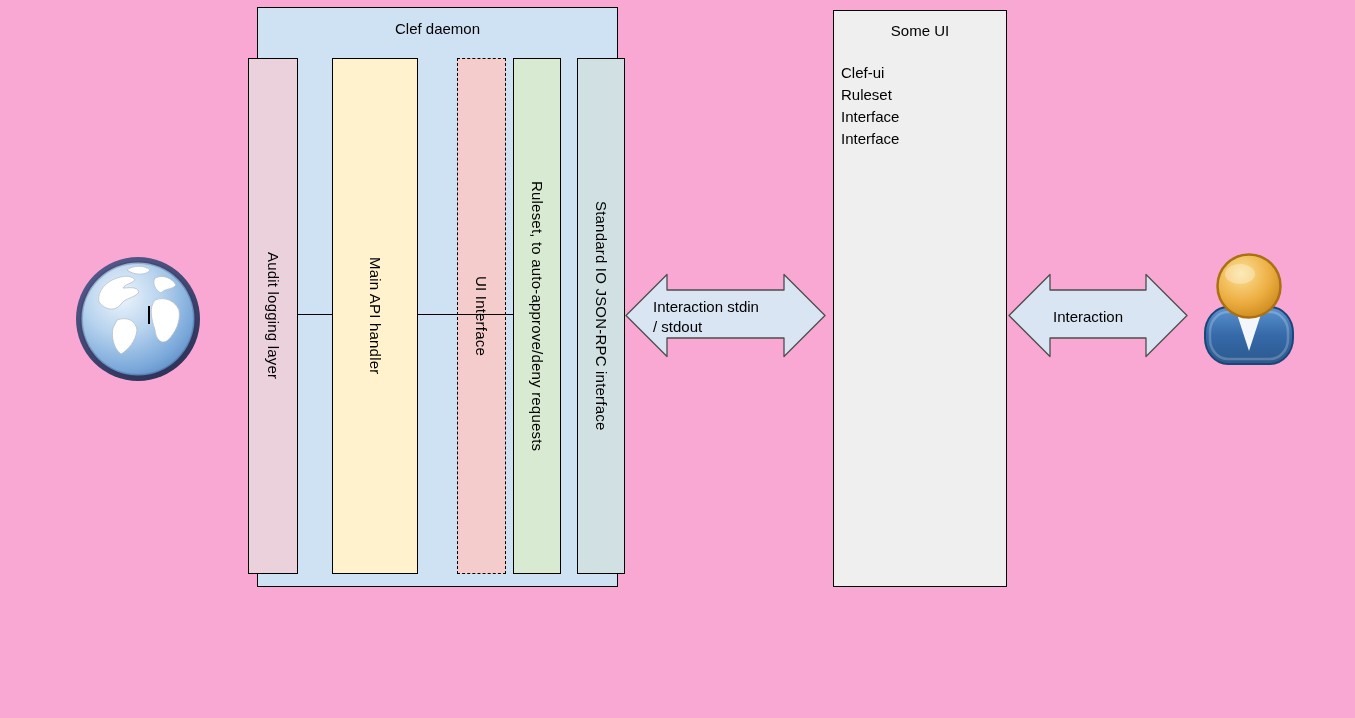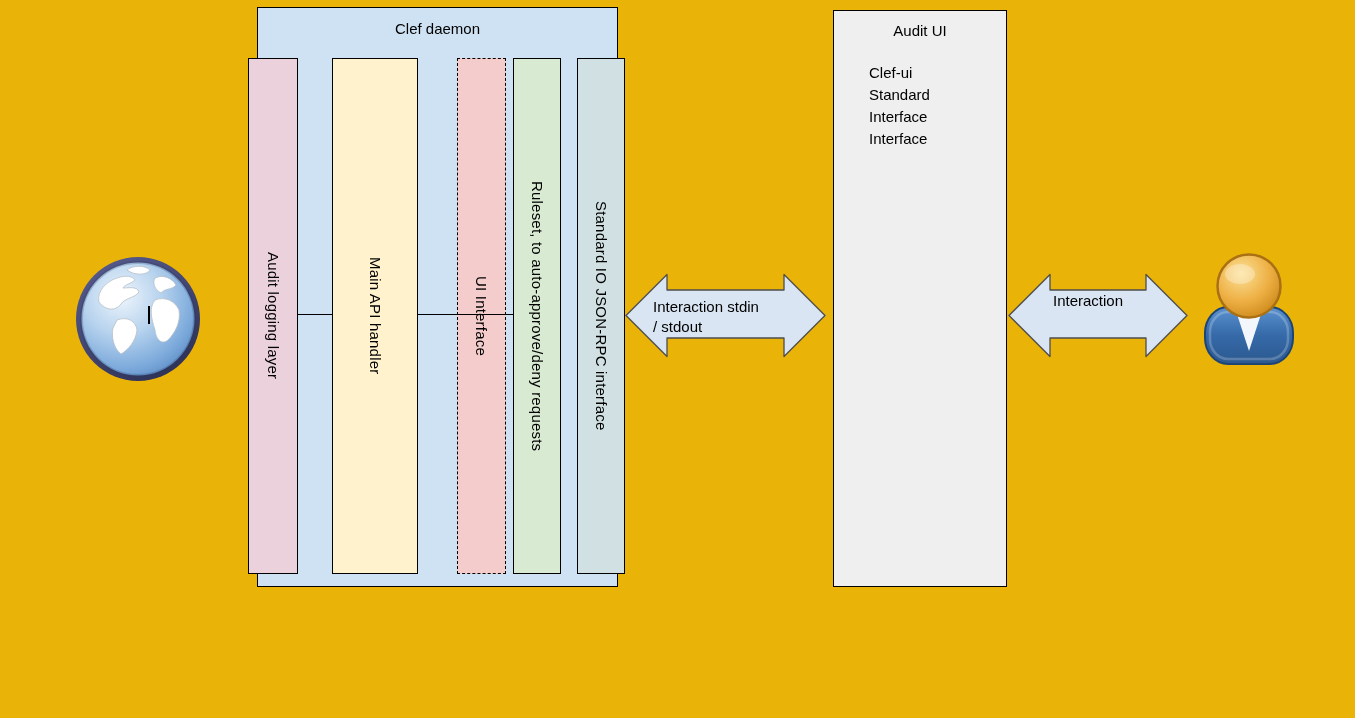--- a/index.html
+++ b/index.html
@@ -1,18 +1,18 @@
 <!DOCTYPE html>
 <html><head>
 <meta charset="utf-8">
 <style>
   html,body{margin:0;padding:0;background:#000;}
   .stage{
     position:relative; width:1355px; height:718px; overflow:hidden;
-    background:#eab308;
+    background:#f9a8d4;
     font-family:"Liberation Sans", sans-serif; color:#000;
   }
   .box{position:absolute; box-sizing:border-box;}
   .daemon-container{
     left:257px; top:7px; width:361px; height:580px;
     background:#cfe2f3; border:1px solid #000;
   }
   .daemon-title{
     left:257px; top:20px; width:361px; text-align:center;
     font-size:15px; line-height:18px;
@@ -38,32 +38,32 @@
   .conn-a{left:298px; top:314px; width:34px;}
   .conn-b{left:418px; top:314px; width:95px;}
   .someui-box{
     left:833px; top:10px; width:174px; height:577px;
     background:#efefef; border:1px solid #000;
   }
   .someui-title{
     left:833px; top:22px; width:174px; text-align:center; font-size:15px;
   }
   .someui-list{
-    left:869px; top:62px; width:160px;
+    left:841px; top:62px; width:160px;
     font-size:15px; line-height:22px;
   }
   .arrow-svg{position:absolute; z-index:1;}
   .arrow1{left:625px; top:273px;}
   .arrow2{left:1008px; top:273px;}
   .arrow1-label{
     left:653px; top:297px; width:150px;
     font-size:15px; line-height:20px; z-index:4;
   }
   .arrow2-label{
-    left:1008px; top:292px; width:160px; text-align:center;
+    left:1008px; top:308px; width:160px; text-align:center;
     font-size:15px; line-height:18px; z-index:4;
   }
   .globe{left:75px; top:256px;}
   .caret{
     left:148px; top:306px; width:2px; height:18px; background:#000; z-index:5;
   }
   .user{left:1202px; top:253px;}
 </style>
 </head>
 <body>
@@ -86,24 +86,24 @@
     <span class="vtext">Ruleset, to auto-approve/deny requests</span>
   </div>
   <div class="box layer layer5" style="background-color: rgb(208, 224, 227); border-style: solid;">
     <span class="vtext">Standard IO JSON-RPC interface</span>
   </div>
 
   <div class="connector conn-a"></div>
   <div class="connector conn-b"></div>
 
   <div class="box someui-box"></div>
-  <div class="box someui-title">Audit UI</div>
+  <div class="box someui-title">Some UI</div>
   <div class="box someui-list">
     <div>Clef-ui</div>
-    <div>Standard</div>
+    <div>Ruleset</div>
     <div>Interface</div>
     <div>Interface</div>
   </div>
 
   <svg class="arrow-svg arrow1" width="201" height="85" viewBox="0 0 201 85">
     <polygon points="1,42.5 42,1.5 42,17 159,17 159,1.5 200,42.5 159,83.5 159,65 42,65 42,83.5" fill="#d9e5f3" stroke="#4d4d4d" stroke-width="1.3" stroke-linejoin="round"></polygon>
   </svg>
   <div class="box arrow1-label">
     <div>Interaction stdin</div>
     <div>/ stdout</div>

